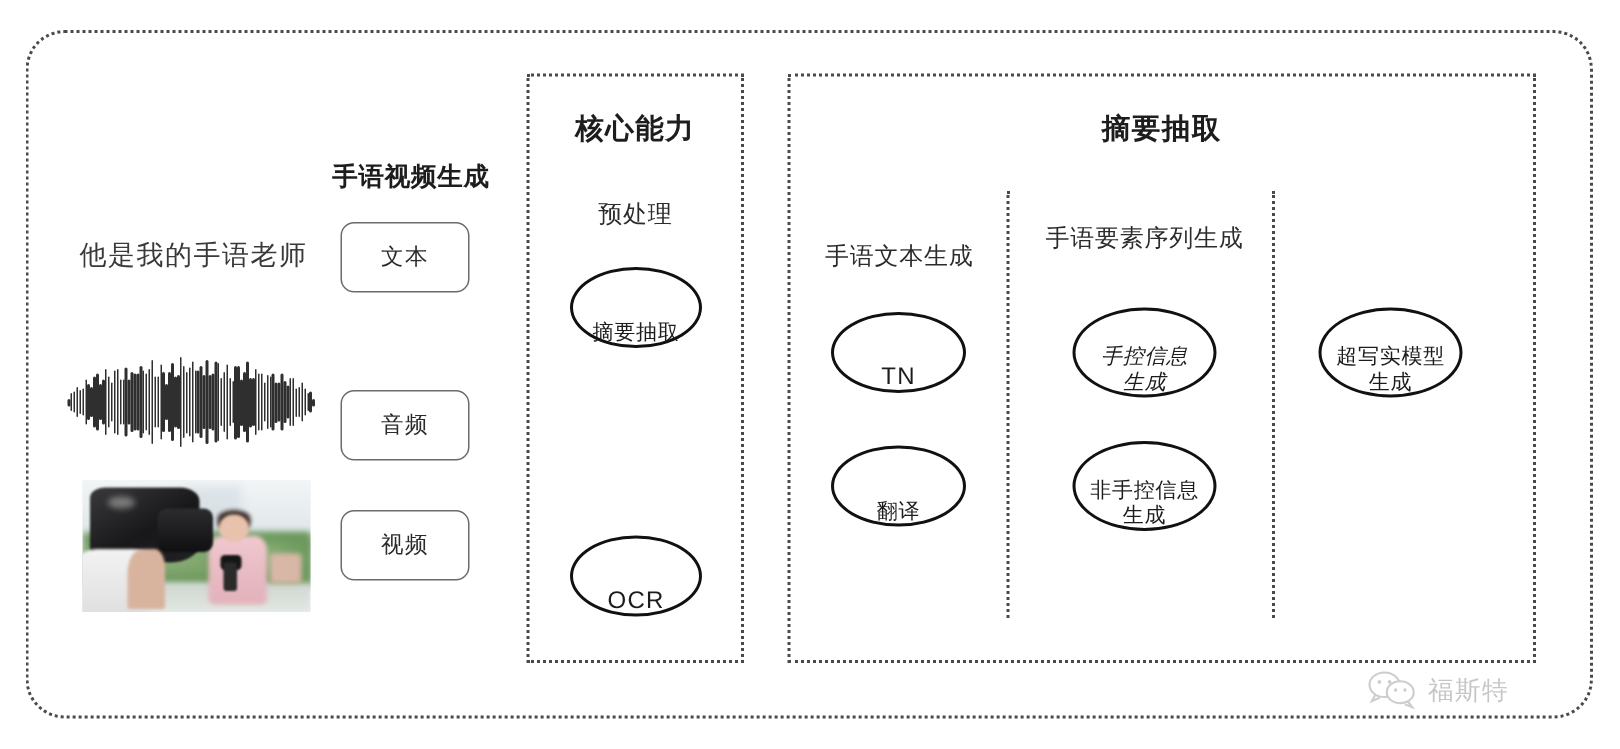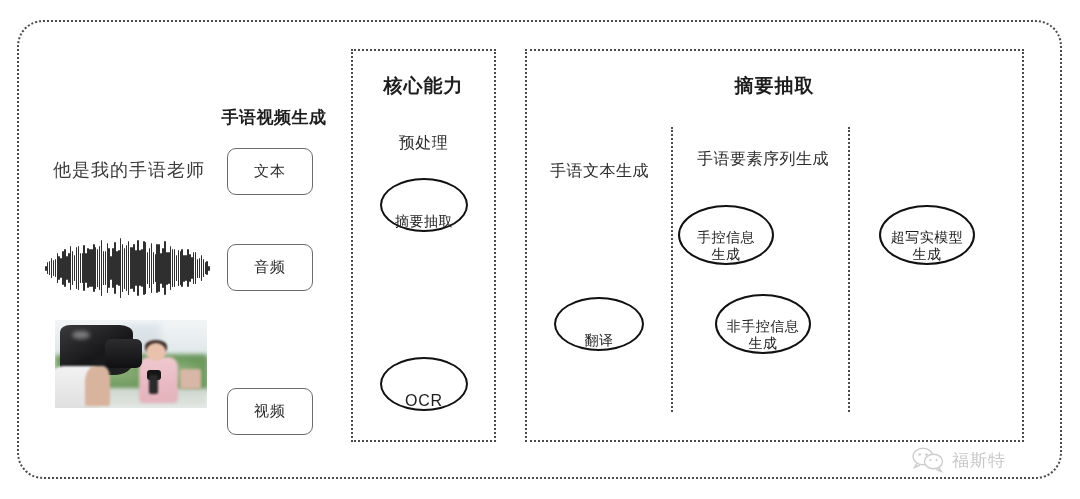--- a/index.html
+++ b/index.html
@@ -111,22 +111,22 @@
     background: #ffffff;
     display: flex;
     align-items: center;
     justify-content: center;
     font-size: 15px;
     color: #2b2b2b;
     letter-spacing: 1px;
     box-sizing: border-box;
   }
   .modal-box.b1 { top: 148px; }
-  .modal-box.b2 { top: 244px; }
-  .modal-box.b3 { top: 340px; margin-top: 48px; }
+  .modal-box.b2 { top: 260px; }
+  .modal-box.b3 { top: 340px; }
 
   
   .waveform {
     position: absolute;
     left: 45px;
     top: 235px;
     width: 166px;
     height: 66px;
     display: flex;
     align-items: center;
@@ -427,26 +427,29 @@
   </div>
 
   <div class="panel panel-core">
     <div class="panel-title">摘要抽取</div>
   </div>
 
   <div class="v-divider d1"></div>
   <div class="v-divider d2"></div>
 
   <div class="sub-label" style="left:528px; top:161px; width:143px;">手语文本生成</div>
+  <div class="ellipse en" style="left:554px; top:208px; width:90px; height:54px;">
+    <span>TN</span>
+  </div>
   <div class="ellipse" style="left:554px; top:297px; width:90px; height:54px;">
     <span>翻译</span>
   </div>
 
   <div class="sub-label" style="left:678px; top:149px; width:170px;">手语要素序列生成</div>
-  <div class="ellipse" style="left:678px; top:205px; width:96px; height:60px;">
+  <div class="ellipse" style="left:715px; top:205px; width:96px; height:60px;font-style:italic;">
     <span class="nl">手控信息<br>生成</span>
   </div>
   <div class="ellipse" style="left:715px; top:294px; width:96px; height:60px;">
     <span class="nl">非手控信息<br>生成</span>
   </div>
 
   <div class="ellipse" style="left:879px; top:205px; width:96px; height:60px;">
     <span class="nl">超写实模型<br>生成</span>
   </div>
 

